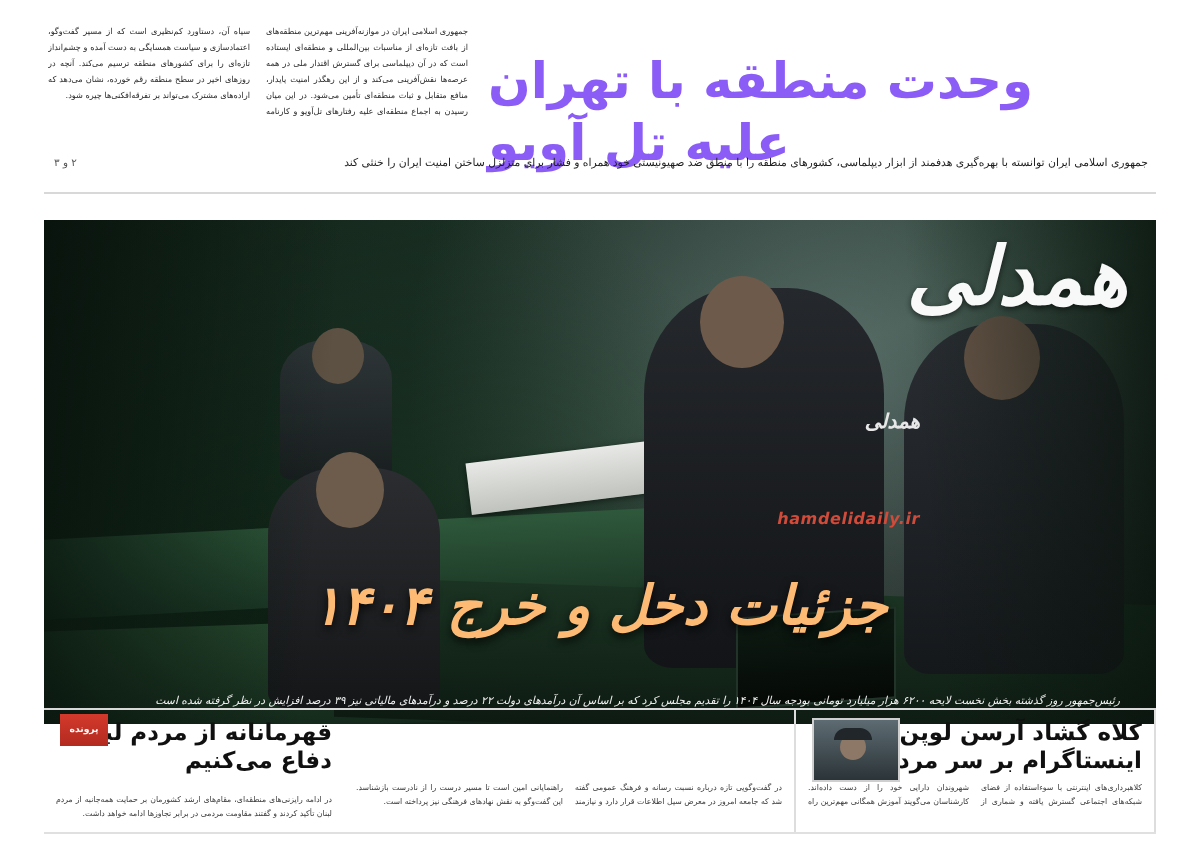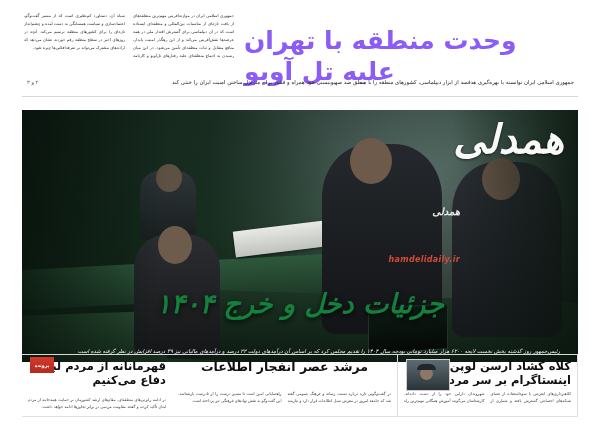--- a/index.html
+++ b/index.html
@@ -211,21 +211,21 @@
   }
 
   .hero-headline {
     position: absolute;
     left: 0; right: 0;
     top: 178px;
     text-align: center;
     font-family: "DejaVu Sans", "Liberation Sans", sans-serif;
     font-weight: bold;
     font-size: 27px;
-    color: #15803d;
+    color: #fdba74;
     direction: rtl;
     letter-spacing: -0.5px;
     text-shadow: 0 2px 5px rgba(0,0,0,.75);
   }
 
   .hero-sub {
     position: absolute;
     left: 18px; right: 18px;
     bottom: 6px;
     direction: rtl;
@@ -374,21 +374,20 @@
 
   <div class="bottom">
 
     <div class="bcol bcol-1">
       <div class="flagmark">پرونده</div>
       <div class="bh">قهرمانانه از مردم لبنان دفاع می‌کنیم</div>
       <div class="bbody">در ادامه رایزنی‌های منطقه‌ای، مقام‌های ارشد کشورمان بر حمایت همه‌جانبه از مردم لبنان تأکید کردند و گفتند مقاومت مردمی در برابر تجاوزها ادامه خواهد داشت.</div>
     </div>
 
     <div class="bcol bcol-2">
-      <div class="bh">مرشد عصر انفجار اطلاعات</div>
       <div class="bbody">در گفت‌وگویی تازه درباره نسبت رسانه و فرهنگ عمومی گفته شد که جامعه امروز در معرض سیل اطلاعات قرار دارد و نیازمند راهنمایانی امین است تا مسیر درست را از نادرست بازشناسد. این گفت‌وگو به نقش نهادهای فرهنگی نیز پرداخته است.</div>
     </div>
 
     <div class="bcol bcol-3">
       <div class="thumb">
         <div class="th-head"></div>
         <div class="th-cap"></div>
       </div>
       <div class="bh">کلاه گشاد آرسن لوپن‌های اینستاگرام بر سر مردم</div>
       <div class="bbody">کلاهبرداری‌های اینترنتی با سوءاستفاده از فضای شبکه‌های اجتماعی گسترش یافته و شماری از شهروندان دارایی خود را از دست داده‌اند. کارشناسان می‌گویند آموزش همگانی مهم‌ترین راه پیشگیری است.</div>

